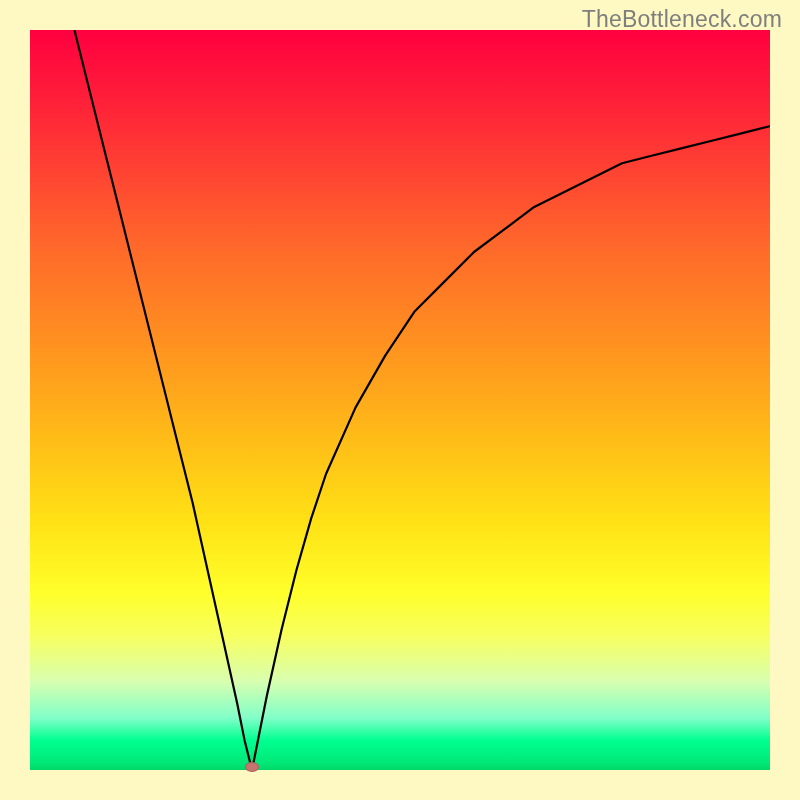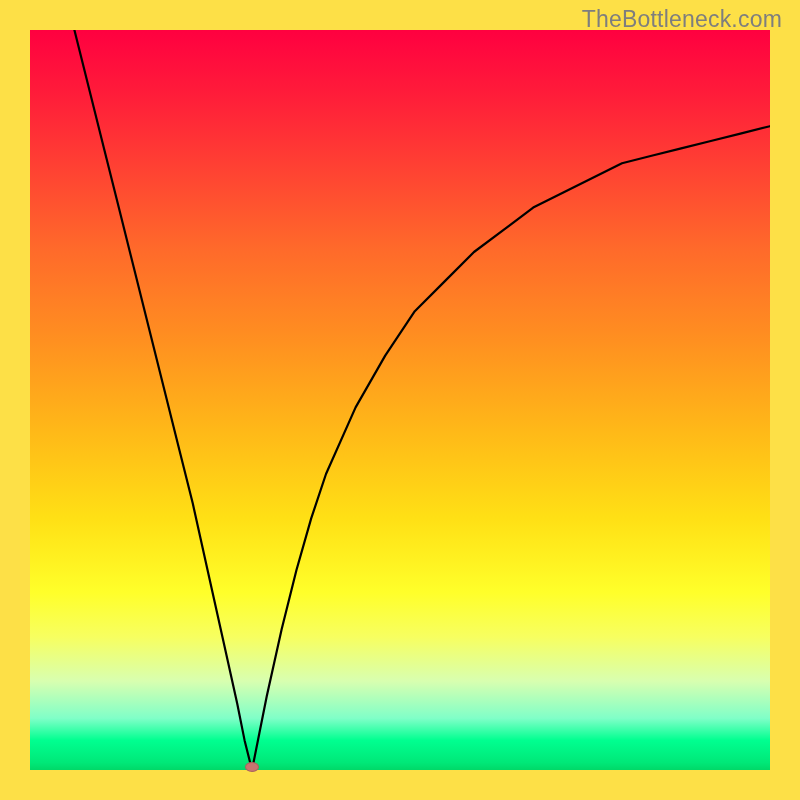--- a/index.html
+++ b/index.html
@@ -1,21 +1,21 @@
 <!DOCTYPE html>
 <html><head>
 <meta charset="utf-8">
 <style>
   * { margin: 0; padding: 0; box-sizing: border-box; }
   html, body { width: 800px; height: 800px; overflow: hidden; background: #000; }
   .stage {
     position: relative;
     width: 800px;
     height: 800px;
-    background: #fde047;
+    background: #fef9c3;
   }
   .plot-area {
     position: absolute;
     left: 30px;
     top: 30px;
     width: 740px;
     height: 740px;
     background: linear-gradient(
       to bottom,
       #ff0040 0%,

